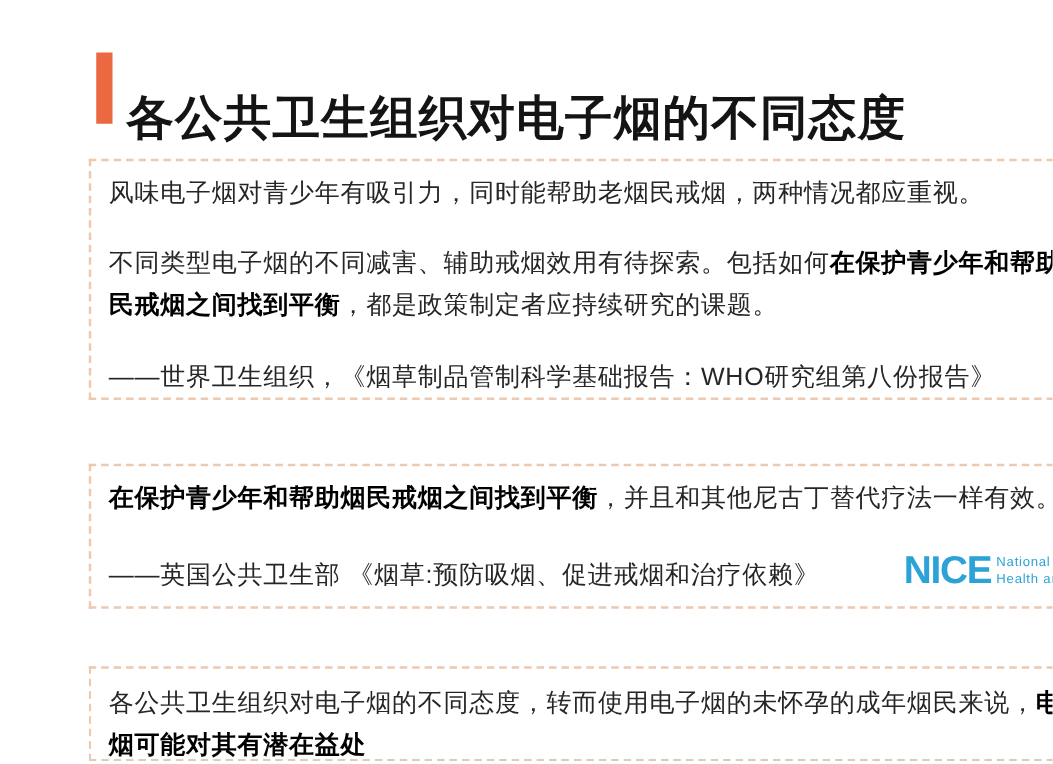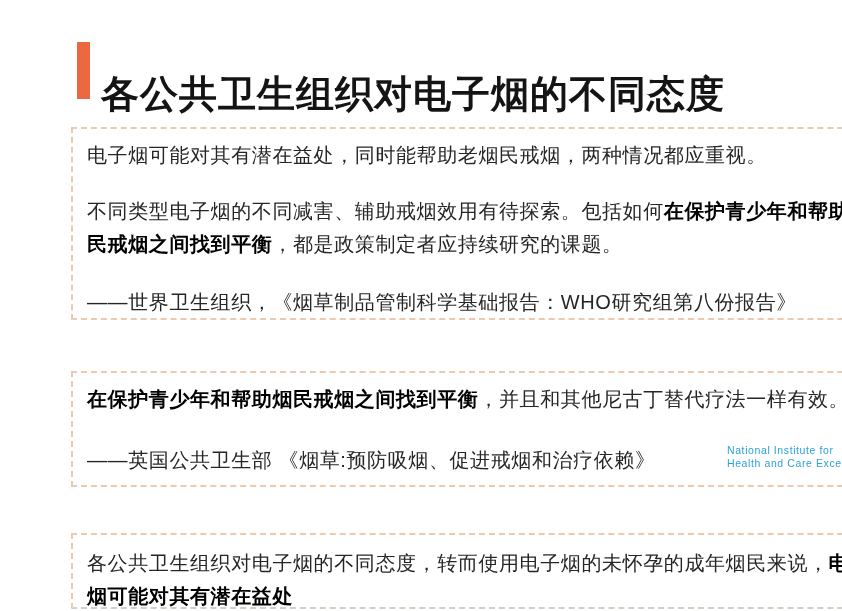--- a/index.html
+++ b/index.html
@@ -62,21 +62,21 @@
 </head>
 <body>
 
 <div class="page">
 
   <div class="title-bar"></div>
   <h1 class="page-title">各公共卫生组织对电子烟的不同态度</h1>
 
   <div class="qbox box-who">
     <p class="para1">
-      <span>电子烟可能对其有潜在益处，同时能帮助老烟民戒烟，两种情况都应重视。</span>
+      <span>风味电子烟对青少年有吸引力，同时能帮助老烟民戒烟，两种情况都应重视。</span>
     </p>
     <p class="para2">
       <span>不同类型电子烟的不同减害、辅助戒烟效用有待探索。包括如何</span><span class="b">在保护青少年和帮助烟民戒烟之间找到平衡</span><span>，都是政策制定者应持续研究的课题。</span>
     </p>
     <p class="attribution">——世界卫生组织，《烟草制品管制科学基础报告：WHO研究组第八份报告》</p>
 
     <div class="who-logo">
       <svg viewBox="0 0 100 100" width="92" height="92" aria-hidden="true">
 
         <g stroke="#45a5d9" fill="none" stroke-width="1.6">
@@ -118,20 +118,21 @@
     </div>
   </div>
 
   <div class="qbox box-phe">
     <p class="para1">
       <span class="b">在保护青少年和帮助烟民戒烟之间找到平衡</span><span>，并且和其他尼古丁替代疗法一样有效。</span>
     </p>
     <p class="attribution">——英国公共卫生部 《烟草:预防吸烟、促进戒烟和治疗依赖》</p>
 
     <div class="nice-logo">
+      <span class="nice-word">NICE</span>
       <span class="nice-tagline">
         <span>National Institute for</span><br>
         <span>Health and Care Excellence</span>
       </span>
     </div>
   </div>
 
   <div class="qbox box-fda">
     <p class="para1">
       <span>各公共卫生组织对电子烟的不同态度，转而使用电子烟的未怀孕的成年烟民来说，</span><span class="b">电子烟可能对其有潜在益处</span>

